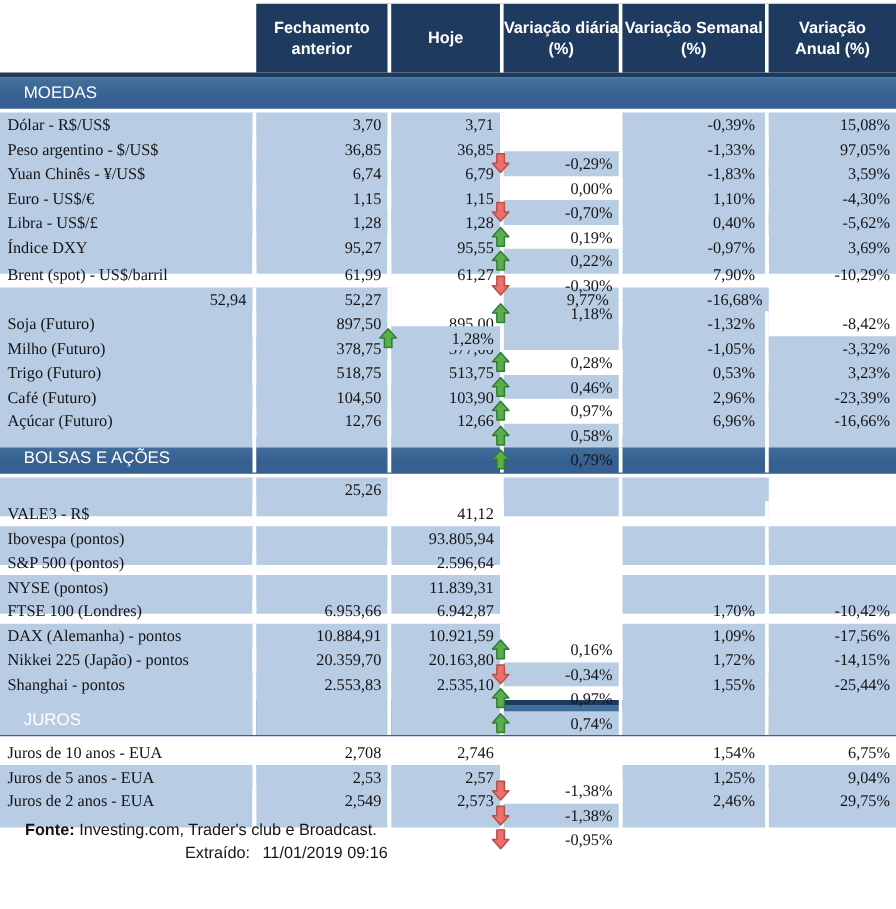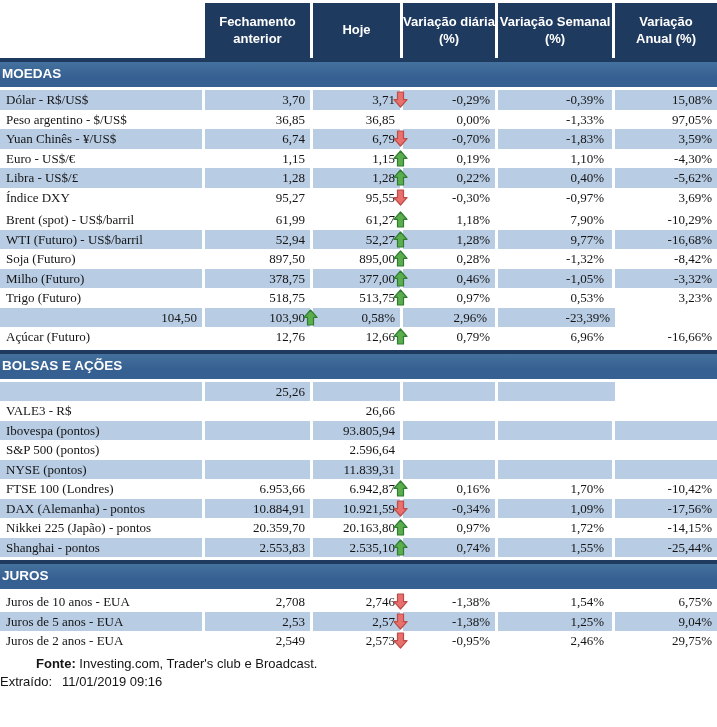--- a/index.html
+++ b/index.html
@@ -42,55 +42,55 @@
   .thead .cell:last-child { border-right: none; }
   .thead .corner { background: transparent; border-right: none; }
   
   .section + .section { margin-top: 3px; }
   .band {
     border-top: 4px solid var(--header-bg);
     background: linear-gradient(180deg, #44719E 0%, var(--band-bg) 60%);
     height: 29px;
     line-height: 24px;
     color: #fff;
-    font-weight: bold;
+    font-weight: normal;
     font-size: 13.5px;
-    padding-left: 2px;
+    padding-left: 19px;
     margin-bottom: 3px;
   }
   
   .row { height: 19.5px; font-family: Liberation Serif, serif; }
   .row .cell {
     font-size: 13px;
     line-height: 19.5px;
     white-space: nowrap;
     overflow: visible;
     border-right: 3px solid #fff;
   }
   .row .cell:last-child { border-right: none; }
   .row.shade .cell { background: var(--row-shade); }
   .c-label { padding-left: 6px; }
   .c-num { text-align: right; padding-right: 5px; }
   .c-semanal { padding-right: 8px; }
-  .c-diaria { position: relative; }
+  .c-diaria { position: relative; margin-top: 31px; }
   .arrow {
     position: absolute;
     left: -10px;
     top: 1px;
     width: 15px;
     height: 17px;
     z-index: 2;
   }
   .arrow svg { display: block; width: 100%; height: 100%; }
   .arrow.up path { fill: var(--arrow-up-fill); stroke: var(--arrow-up-stroke); }
   .arrow.down path { fill: var(--arrow-down-fill); stroke: var(--arrow-down-stroke); }
   
   .footer { margin-top: 4px; font-size: 13px; line-height: 18px; }
-  .footer .line1 { padding-left: 20px; margin-left: 16px; }
-  .footer .line2 { }
+  .footer .line1 { padding-left: 20px; }
+  .footer .line2 { padding-left: 148px; }
   .fonte-label { font-weight: bold; }
   .extraido-label { margin-right: 10px; }
 </style>
 </head>
 <body>
 
 <div>
 
   <div class="grid thead">
     <div class="cell corner"></div>
@@ -184,21 +184,20 @@
     <div class="cell c-num c-fech">61,27</div>
     <div class="cell c-num c-diaria"><span class="arrow up">
               <svg viewBox="0 0 16 18">
                 <path d="M8 1 L15 8.8 L11.2 8.8 L11.2 17 L4.8 17 L4.8 8.8 L1 8.8 Z" stroke-width="1.3" stroke-linejoin="round"></path>
               </svg>
             </span><span class="val">1,18%</span></div>
     <div class="cell c-num c-semanal">7,90%</div>
     <div class="cell c-num c-anual">-10,29%</div>
   </div>
         <div class="grid row shade">
-    <div class="cell c-label">WTI (Futuro) - US$/barril</div>
     <div class="cell c-num c-hoje">52,94</div>
     <div class="cell c-num c-fech">52,27</div>
     <div class="cell c-num c-diaria"><span class="arrow up">
               <svg viewBox="0 0 16 18">
                 <path d="M8 1 L15 8.8 L11.2 8.8 L11.2 17 L4.8 17 L4.8 8.8 L1 8.8 Z" stroke-width="1.3" stroke-linejoin="round"></path>
               </svg>
             </span><span class="val">1,28%</span></div>
     <div class="cell c-num c-semanal">9,77%</div>
     <div class="cell c-num c-anual">-16,68%</div>
   </div>
@@ -232,20 +231,21 @@
     <div class="cell c-num c-fech">513,75</div>
     <div class="cell c-num c-diaria"><span class="arrow up">
               <svg viewBox="0 0 16 18">
                 <path d="M8 1 L15 8.8 L11.2 8.8 L11.2 17 L4.8 17 L4.8 8.8 L1 8.8 Z" stroke-width="1.3" stroke-linejoin="round"></path>
               </svg>
             </span><span class="val">0,97%</span></div>
     <div class="cell c-num c-semanal">0,53%</div>
     <div class="cell c-num c-anual">3,23%</div>
   </div>
         <div class="grid row shade">
+    <div class="cell c-label">Café (Futuro)</div>
     <div class="cell c-num c-hoje">104,50</div>
     <div class="cell c-num c-fech">103,90</div>
     <div class="cell c-num c-diaria"><span class="arrow up">
               <svg viewBox="0 0 16 18">
                 <path d="M8 1 L15 8.8 L11.2 8.8 L11.2 17 L4.8 17 L4.8 8.8 L1 8.8 Z" stroke-width="1.3" stroke-linejoin="round"></path>
               </svg>
             </span><span class="val">0,58%</span></div>
     <div class="cell c-num c-semanal">2,96%</div>
     <div class="cell c-num c-anual">-23,39%</div>
   </div>
@@ -267,21 +267,21 @@
   <div class="grid row shade">
     <div class="cell c-num c-hoje"></div>
     <div class="cell c-num c-fech">25,26</div>
     <div class="cell c-num c-diaria"><span class="val"></span></div>
     <div class="cell c-num c-semanal"></div>
     <div class="cell c-num c-anual"></div>
   </div>
         <div class="grid row">
     <div class="cell c-label">VALE3 - R$</div>
     <div class="cell c-num c-hoje"></div>
-    <div class="cell c-num c-fech">26,66</div>
+    <div class="cell c-num c-fech">41,12</div>
     <div class="cell c-num c-diaria"><span class="val"></span></div>
     <div class="cell c-num c-semanal"></div>
     <div class="cell c-num c-anual"></div>
   </div>
         <div class="grid row shade">
     <div class="cell c-label">Ibovespa (pontos)</div>
     <div class="cell c-num c-hoje"></div>
     <div class="cell c-num c-fech">93.805,94</div>
     <div class="cell c-num c-diaria"><span class="val"></span></div>
     <div class="cell c-num c-semanal"></div>

